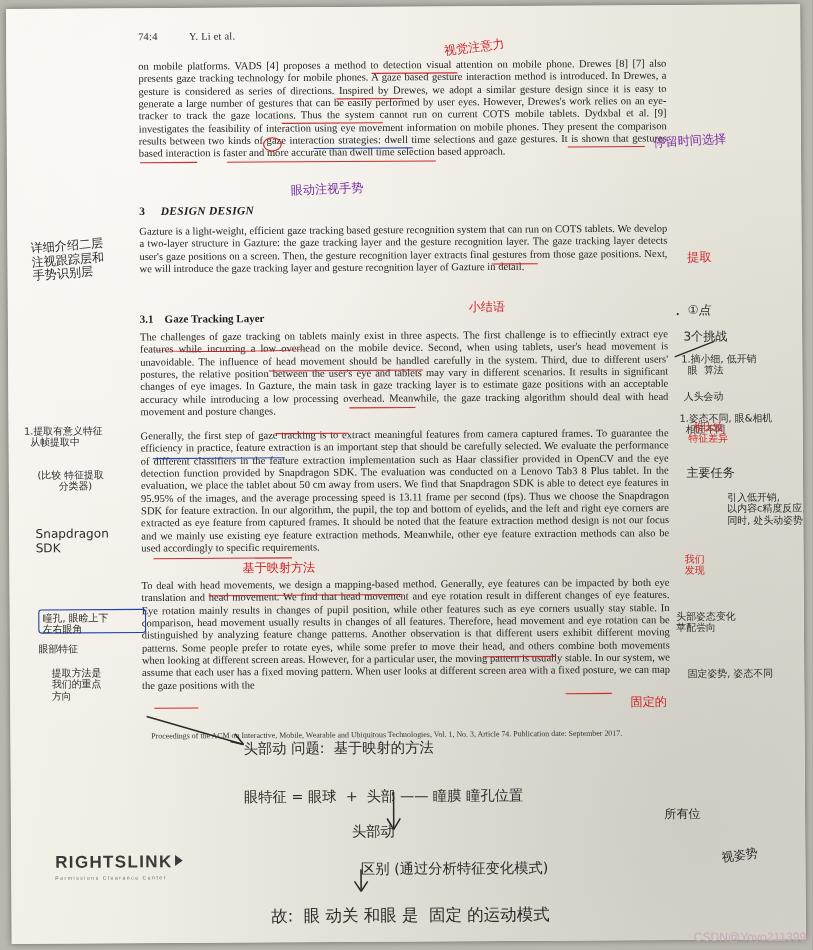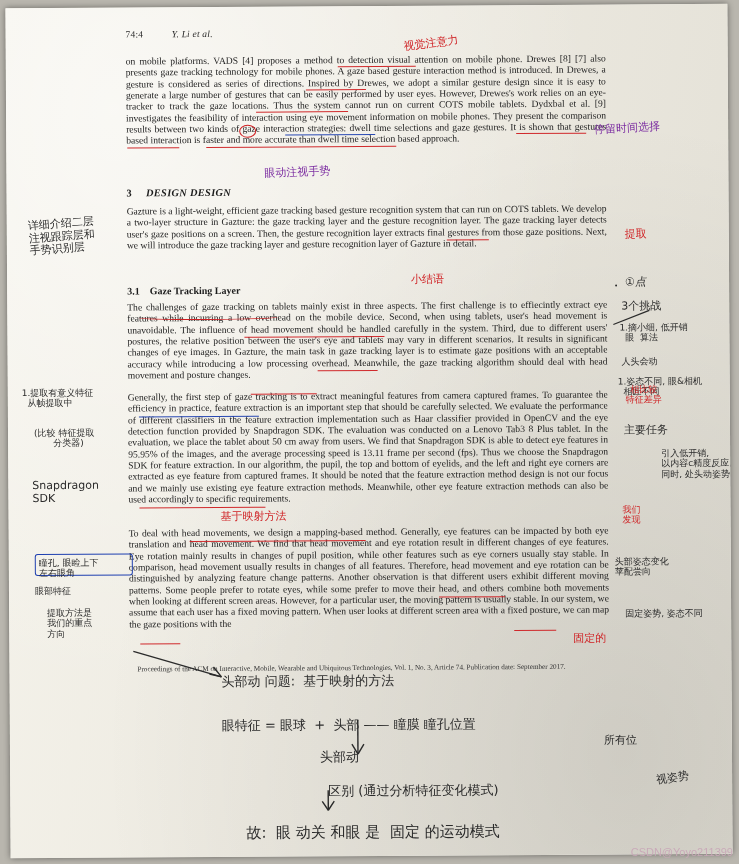--- a/index.html
+++ b/index.html
@@ -48,21 +48,21 @@
     width: 480px;
   }
   .hdr {
     position: absolute;
     top: 22px;
     left: 120px;
     font-size: 9.5px;
     color: #2a2a2a;
     letter-spacing: 0.2px;
   }
-  .hdr .hdr-right { margin-left: 26px; font-style: italic; }
+  .hdr .hdr-right { margin-left: 26px; }
   p.body {
     margin: 0;
     font-size: 9.6px;
     line-height: 11.35px;
     color: #222;
     text-align: justify;
     hyphens: none;
   }
   .sec-h {
     font-size: 10.4px;
@@ -205,20 +205,24 @@
       <div class="col" style="top:384px;">
         <p class="body">Generally, the first step of gaze tracking is to extract meaningful features from camera captured frames. To guarantee the efficiency in practice, feature extraction is an important step that should be carefully selected. We evaluate the performance of different classifiers in the feature extraction implementation such as Haar classifier provided in OpenCV and the eye detection function provided by Snapdragon SDK. The evaluation was conducted on a Lenovo Tab3 8 Plus tablet. In the evaluation, we place the tablet about 50 cm away from users. We find that Snapdragon SDK is able to detect eye features in 95.95% of the images, and the average processing speed is 13.11 frame per second (fps). Thus we choose the Snapdragon SDK for feature extraction. In our algorithm, the pupil, the top and bottom of eyelids, and the left and right eye corners are extracted as eye feature from captured frames. It should be noted that the feature extraction method design is not our focus and we mainly use existing eye feature extraction methods. Meanwhile, other eye feature extraction methods can also be used accordingly to specific requirements.</p>
       </div>
 
       <div class="col" style="top:520px;">
         <p class="body">To deal with head movements, we design a mapping-based method. Generally, eye features can be impacted by both eye translation and head movement. We find that head movement and eye rotation result in different changes of eye features. Eye rotation mainly results in changes of pupil position, while other features such as eye corners usually stay stable. In comparison, head movement usually results in changes of all features. Therefore, head movement and eye rotation can be distinguished by analyzing feature change patterns. Another observation is that different users exhibit different moving patterns. Some people prefer to rotate eyes, while some prefer to move their head, and others combine both movements when looking at different screen areas. However, for a particular user, the moving pattern is usually stable. In our system, we assume that each user has a fixed moving pattern. When user looks at different screen area with a fixed posture, we can map the gaze positions with the</p>
       </div>
 
       <div class="footer">Proceedings of the ACM on Interactive, Mobile, Wearable and Ubiquitous Technologies, Vol. 1, No. 3, Article 74. Publication date: September 2017.</div>
 
+      <div id="rightslink">
+        <div class="rl-main"><span>RIGHTSLINK</span><span class="rl-mark"></span></div>
+        <div class="rl-sub">Permissions Clearance Center</div>
+      </div>
 
       <div class="mark" style="left:332px; top:60px; width:78px;"></div>
       <div class="mark" style="left:300px; top:83px; width:60px;"></div>
       <div class="mark" style="left:250px; top:105px; width:92px;"></div>
       <div class="mark b" style="left:279px; top:128px; width:90px;"></div>
       <div class="mark" style="left:510px; top:128px; width:70px;"></div>
       <div class="mark" style="left:121px; top:140px; width:52px;"></div>
       <div class="mark" style="left:200px; top:140px; width:190px;"></div>
       <div class="circ" style="left:233px; top:118px; width:15px; height:11px;"></div>
 
@@ -255,21 +259,21 @@
         <path d="M42 6 L6 20" stroke="#2b2b2b" stroke-width="1.3" fill="none"></path>
       </svg>
 
       <div class="ann red hw" style="left:398px; top:32px;  transform:rotate(-7deg);">视觉注意力</div>
       <div class="ann purple hw" style="left:588px; top:118px; transform:rotate(-3deg);">停留时间选择</div>
       <div class="ann purple hw" style="left:258px; top:160px; transform:rotate(-2deg);">眼动注视手势</div>
       <div class="ann red hw" style="left:618px; top:224px;">提取</div>
       <div class="ann ink hw" style="left:22px;  top:210px; transform:rotate(-4deg);">详细介绍二层
 注视跟踪层和
 手势识别层</div>
-      <div class="ann red hw" style="left:404px; top:268px;text-align:center;">小结语</div>
+      <div class="ann red hw" style="left:419px; top:268px;text-align:center;">小结语</div>
 
       <div class="ann ink hw" style="left:618px; top:272px;font-style:italic;">①点</div>
       <div class="ann ink hw" style="left:614px; top:296px;">3个挑战</div>
       <div class="ann ink hw-sm" style="left:612px; top:318px;">1.摘小细, 低开销
   眼  算法</div>
       <div class="ann ink hw-sm" style="left:614px; top:352px;">人头会动</div>
       <div class="ann ink hw-sm" style="left:610px; top:372px;">1.姿态不同, 眼&amp;相机
   相匠不同</div>
       <div class="ann ink hw" style="left:616px; top:420px;">主要任务</div>
       <div class="ann ink hw-sm" style="left:608px; top:444px;margin-left:45px;">引入低开销,

